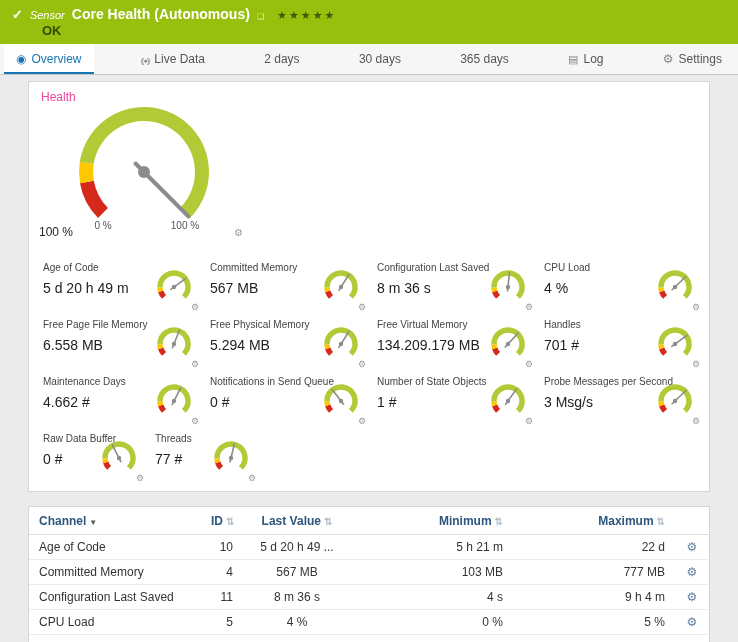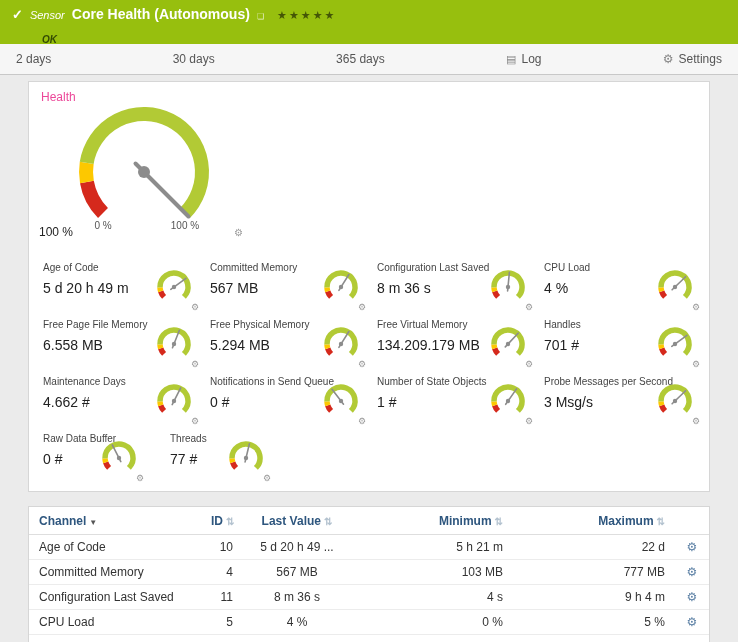--- a/index.html
+++ b/index.html
@@ -8,21 +8,21 @@
 
   
   .header { height:44px; background:#97bf0e; padding:6px 10px 0 12px; color:#fff; }
   .header-line1 { display:flex; align-items:baseline; gap:7px; }
   .check-icon { font-size:13px; font-weight:bold; }
   .kind { font-style:italic; font-size:11px; }
   .sensor-title { font-weight:bold; font-size:14px;text-align:center; }
   .title-note { font-size:8px; vertical-align:super; opacity:.75; }
   .title-note::before { content:"❏"; }
   .stars { font-size:11px; letter-spacing:2px; color:rgba(0,0,0,.55); margin-left:6px; cursor:pointer; }
-  .status-line { margin-left:30px; margin-top:12px; font-size:10px; font-weight:bold; color:rgba(25,45,0,.8);font-style:italic; }
+  .status-line { margin-left:30px; margin-top:1px; font-size:13px; font-weight:bold; color:rgba(25,45,0,.8); }
 
   
   .tabbar { height:31px; background:#f6f6f6; border-bottom:1px solid #c8c8c8; display:flex; justify-content:space-between; padding:0 4px; }
   .tab { display:flex; align-items:center; gap:5px; padding:0 12px; font-size:12px; color:#555; cursor:pointer; white-space:nowrap; }
   .tab.active { background:#fff; color:#1874b4; box-shadow:inset 0 -2px 0 #1874b4; }
   .ticon { color:#878787; }
   .tab.active .ticon { color:#1874b4; }
   .tab[data-icon="overview"] .ticon::before { content:"◉"; font-size:12px; }
   .tab[data-icon="live-data"] .ticon::before { content:"((●))"; font-size:7px; letter-spacing:-1px; }
   .tab[data-icon="historic-data"] .ticon::before { content:"▃▆"; font-size:9px; letter-spacing:-1px; }
@@ -38,21 +38,21 @@
   .health-svg { position:absolute; top:12px; left:22px; }
   .health-value { position:absolute; left:2px; top:137px; font-size:12px; color:#222; }
   .health-gear { position:absolute; right:8px; top:139px; font-size:10px; color:#9a9a9a; cursor:pointer; }
 
   .mini-grid { flex:1; display:grid; grid-template-columns:repeat(4,1fr); grid-auto-rows:57px; }
   .mini-cell { position:relative; height:57px; padding:3px 4px 0 6px; }
   .mini-title { font-size:10px; color:#444; white-space:nowrap; }
   .mini-gauge { position:absolute; right:4px; top:7px; }
   .mini-value { position:absolute; left:6px; bottom:20px; font-size:14px; color:#222; }
   .mini-gear { position:absolute; right:5px; bottom:4px; font-size:9px; color:#9a9a9a; cursor:pointer; }
-  .bottom-row { width:100%; display:flex;gap:15px; }
+  .bottom-row { width:100%; display:flex; }
   .bottom-row .mini-cell { width:112px; }
 
   
   .table-panel { margin-top:14px; }
   table { width:100%; border-collapse:collapse; font-size:12px; table-layout:fixed; }
   th { padding:7px 10px 6px; color:#2e567e; font-weight:bold; text-align:left; border-bottom:1px solid #dedede; white-space:nowrap; cursor:pointer; }
   td { padding:5px 10px; border-bottom:1px solid #ececec; color:#333; white-space:nowrap; overflow:hidden; }
   th.num, td.num { text-align:right; }
   th.ctr, td.ctr { text-align:center; }
   th.rt, td.rt { text-align:right; }
@@ -70,20 +70,28 @@
     <span class="check-icon">✓</span>
     <span class="kind">Sensor</span>
     <span class="sensor-title">Core Health (Autonomous)</span>
     <span class="title-note"></span>
     <span class="stars">★★★★★</span>
   </div>
   <div class="status-line">OK</div>
 </div>
 
 <div class="tabbar">
+    <div class="tab active" data-icon="overview">
+      <span class="ticon"></span>
+      <span>Overview</span>
+    </div>
+    <div class="tab" data-icon="live-data">
+      <span class="ticon"></span>
+      <span>Live Data</span>
+    </div>
     <div class="tab" data-icon="">
       <span>2 days</span>
     </div>
     <div class="tab" data-icon="">
       <span>30 days</span>
     </div>
     <div class="tab" data-icon="">
       <span>365 days</span>
     </div>
     <div class="tab" data-icon="log">

